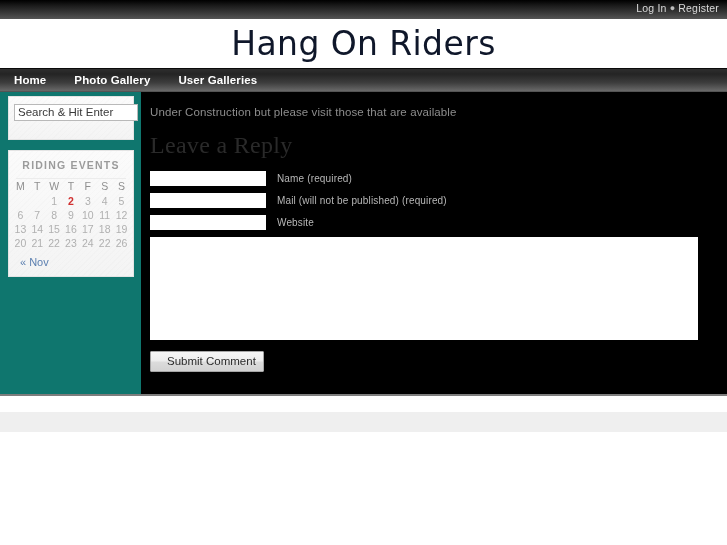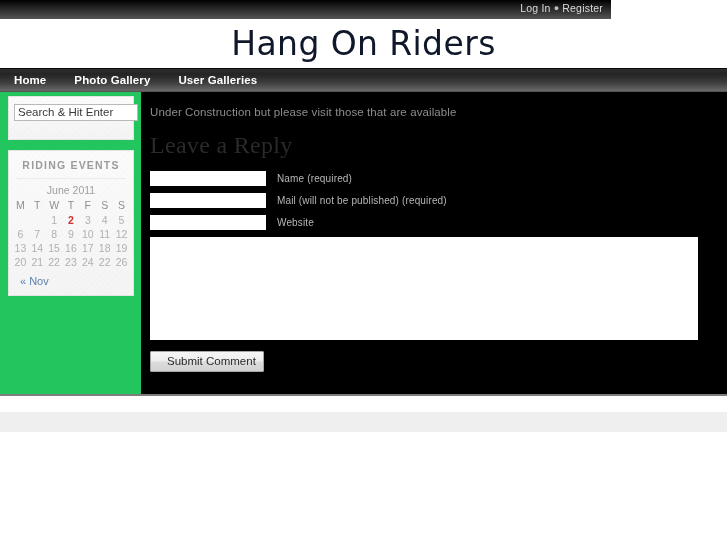--- a/index.html
+++ b/index.html
@@ -8,21 +8,21 @@
     margin: 0; padding: 0;
     width: 727px; height: 545px;
     background: #ffffff;
     font-family: "Liberation Sans", sans-serif;
     overflow: hidden;
   }
 
   
   .topbar {
     position: absolute; top: 0; left: 0;
-    width: 611px; height: 19px;
+    width: 727px; height: 19px;
     background: linear-gradient(to bottom, #000000 0%, #1b1b1b 30%, #3f3f3f 75%, #555555 100%);
     color: #cfcfcf;
   }
   .topbar-links {
     position: absolute; right: 8px; top: 2px;
     font-size: 10.5px;
     color: #d3d3d3;
     letter-spacing: 0.2px;
     white-space: nowrap;
   }
@@ -74,21 +74,21 @@
   
   .wrapper {
     position: absolute; top: 92px; left: 0;
     width: 727px; height: 302px;
   }
 
   
   .sidebar {
     position: absolute; top: 0; left: 0;
     width: 141px; height: 302px;
-    background: #22c55e;
+    background: #0f766e;
   }
   .widget {
     margin: 4px 7px 10px 8px;
     background:
       repeating-linear-gradient(135deg,
         rgba(0,0,0,0.012) 0px, rgba(0,0,0,0.012) 1px,
         rgba(255,255,255,0) 1px, rgba(255,255,255,0) 4px),
       linear-gradient(to bottom, #fbfbfb, #f4f4f4);
     border: 1px solid #e4e4e4;
   }
@@ -280,21 +280,20 @@
 
   <div class="sidebar">
 
     <div class="widget widget-search">
       <input class="search-input" type="text" value="Search &amp; Hit Enter" style="">
     </div>
 
     <div class="widget widget-cal">
       <div class="widget-title">RIDING EVENTS</div>
       <table class="calendar">
-        <caption>June 2011</caption>
         <thead>
           <tr>
             <th>M</th>
             <th>T</th>
             <th>W</th>
             <th>T</th>
             <th>F</th>
             <th>S</th>
             <th>S</th>
           </tr>

